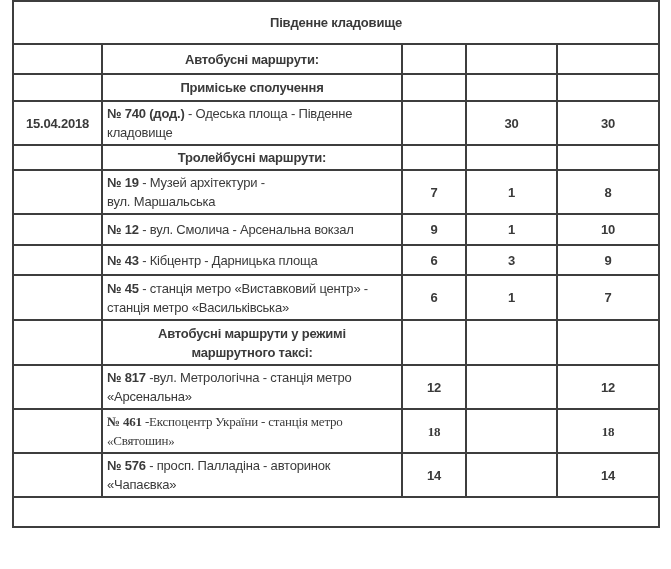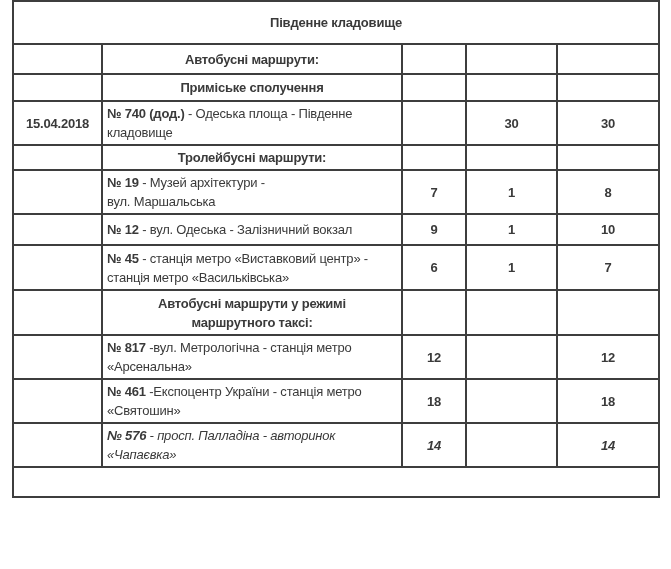--- a/index.html
+++ b/index.html
@@ -130,26 +130,33 @@
         <td class="cell-date"></td>
         <td class="cell-desc"><span class="route-num">№ 19</span><span> - Музей архітектури -
 вул. Маршальська</span></td>
         <td class="cell-val">7</td>
         <td class="cell-val">1</td>
         <td class="cell-val">8</td>
       </tr>
 
       <tr style="height:31px;">
         <td class="cell-date"></td>
-        <td class="cell-desc"><span class="route-num">№ 12</span><span> - вул. Одеська - Залізничний вокзал</span></td>
+        <td class="cell-desc"><span class="route-num">№ 12</span><span> - вул. Смолича - Арсенальна вокзал</span></td>
         <td class="cell-val">9</td>
         <td class="cell-val">1</td>
         <td class="cell-val">10</td>
       </tr>
 
+      <tr style="height:30px;">
+        <td class="cell-date"></td>
+        <td class="cell-desc"><span class="route-num">№ 43</span><span> - Кібцентр - Дарницька площа</span></td>
+        <td class="cell-val">6</td>
+        <td class="cell-val">3</td>
+        <td class="cell-val">9</td>
+      </tr>
 
       <tr style="height:45px;">
         <td class="cell-date"></td>
         <td class="cell-desc"><span class="route-num">№ 45</span><span> - станція метро «Виставковий центр» -
 станція метро «Васильківська»</span></td>
         <td class="cell-val">6</td>
         <td class="cell-val">1</td>
         <td class="cell-val">7</td>
       </tr>
 
@@ -164,30 +171,30 @@
 
       <tr style="height:42px;">
         <td class="cell-date"></td>
         <td class="cell-desc"><span class="route-num">№ 817</span><span> -вул. Метрологічна - станція метро
 «Арсенальна»</span></td>
         <td class="cell-val">12</td>
         <td class="cell-val"></td>
         <td class="cell-val">12</td>
       </tr>
 
-      <tr style="height:43px;">
+      <tr style="height:43px;font-family:Liberation Serif, serif;">
         <td class="cell-date"></td>
         <td class="cell-desc"><span class="route-num">№ 461</span><span> -Експоцентр України - станція метро
 «Святошин»</span></td>
         <td class="cell-val">18</td>
         <td class="cell-val"></td>
         <td class="cell-val">18</td>
       </tr>
 
-      <tr style="height:44px;font-style:italic;">
+      <tr style="height:44px;">
         <td class="cell-date"></td>
         <td class="cell-desc"><span class="route-num">№ 576</span><span> - просп. Палладіна - авторинок
 «Чапаєвка»</span></td>
         <td class="cell-val">14</td>
         <td class="cell-val"></td>
         <td class="cell-val">14</td>
       </tr>
 
       <tr style="height:30px;">
         <td colspan="5" class="cell-bottom"></td>

